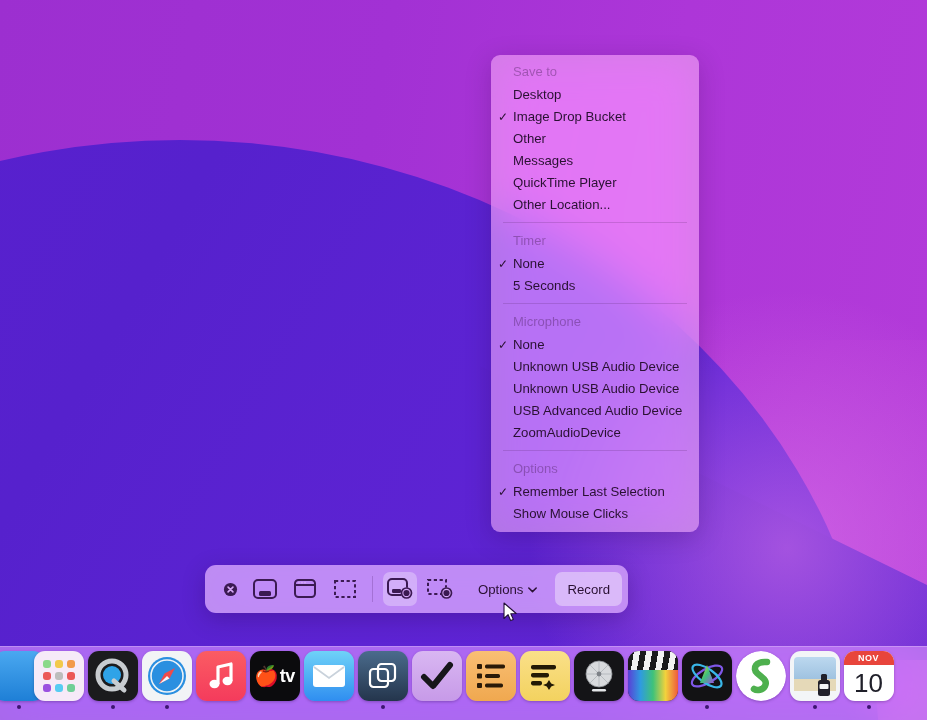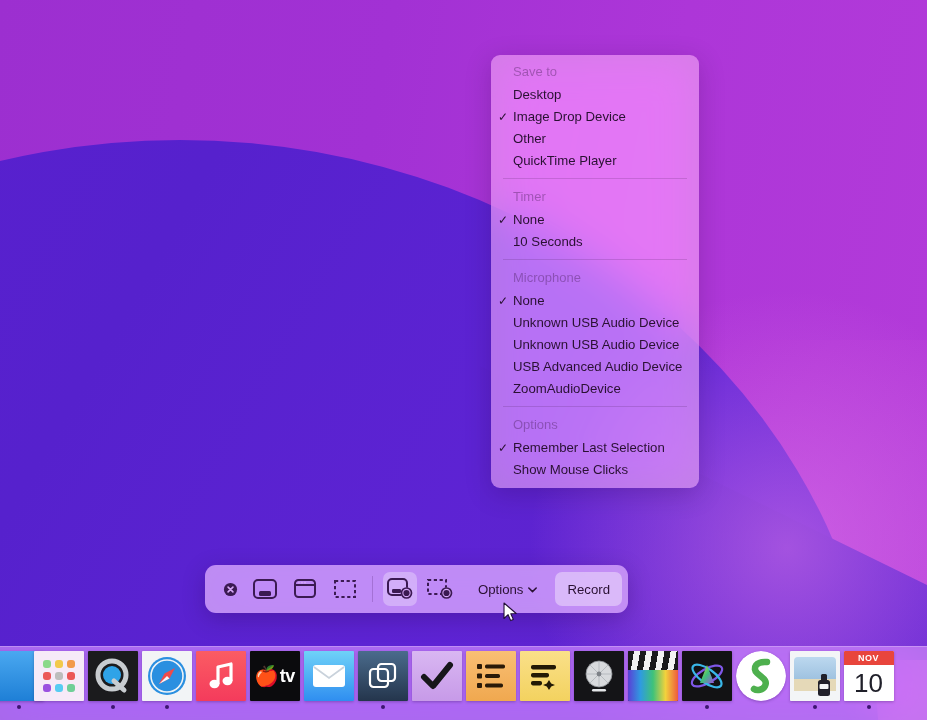--- a/index.html
+++ b/index.html
@@ -169,21 +169,21 @@
   }
   .dock-item {
     position: relative;
     width: 54px; height: 60px;
     display: flex;
     flex-direction: column;
     align-items: center;
   }
   .dock-icon {
     width: 50px; height: 50px;
-    border-radius: 1px;
+    border-radius: 11px;
     overflow: hidden;
     display: flex; align-items: center; justify-content: center;
     box-shadow: 0 1px 3px rgba(30,0,50,0.28);
     position: relative;
   }
   .dock-dot {
     position: absolute;
     bottom: 2px; left: 50%;
     margin-left: -2px;
     width: 4px; height: 4px;
@@ -197,27 +197,29 @@
 <div id="screen">
 
   <div class="wp-top-right"></div>
   <div class="wp-blue-swoosh"></div>
   <div class="wp-darkwedge"></div>
   <div class="wp-rightglow"></div>
 
   <div id="options-menu">
       <div class="menu-section-title">Save to</div>
       <div class="menu-item"><span class="check"></span><span>Desktop</span></div>
-      <div class="menu-item"><span class="check">✓</span><span>Image Drop Device</span></div>
+      <div class="menu-item"><span class="check">✓</span><span>Image Drop Bucket</span></div>
       <div class="menu-item"><span class="check"></span><span>Other</span></div>
+      <div class="menu-item"><span class="check"></span><span>Messages</span></div>
       <div class="menu-item"><span class="check"></span><span>QuickTime Player</span></div>
+      <div class="menu-item"><span class="check"></span><span>Other Location...</span></div>
       <div class="menu-sep"></div>
       <div class="menu-section-title">Timer</div>
       <div class="menu-item"><span class="check">✓</span><span>None</span></div>
-      <div class="menu-item"><span class="check"></span><span>10 Seconds</span></div>
+      <div class="menu-item"><span class="check"></span><span>5 Seconds</span></div>
       <div class="menu-sep"></div>
       <div class="menu-section-title">Microphone</div>
       <div class="menu-item"><span class="check">✓</span><span>None</span></div>
       <div class="menu-item"><span class="check"></span><span>Unknown USB Audio Device</span></div>
       <div class="menu-item"><span class="check"></span><span>Unknown USB Audio Device</span></div>
       <div class="menu-item"><span class="check"></span><span>USB Advanced Audio Device</span></div>
       <div class="menu-item"><span class="check"></span><span>ZoomAudioDevice</span></div>
       <div class="menu-sep"></div>
       <div class="menu-section-title">Options</div>
       <div class="menu-item"><span class="check">✓</span><span>Remember Last Selection</span></div>

